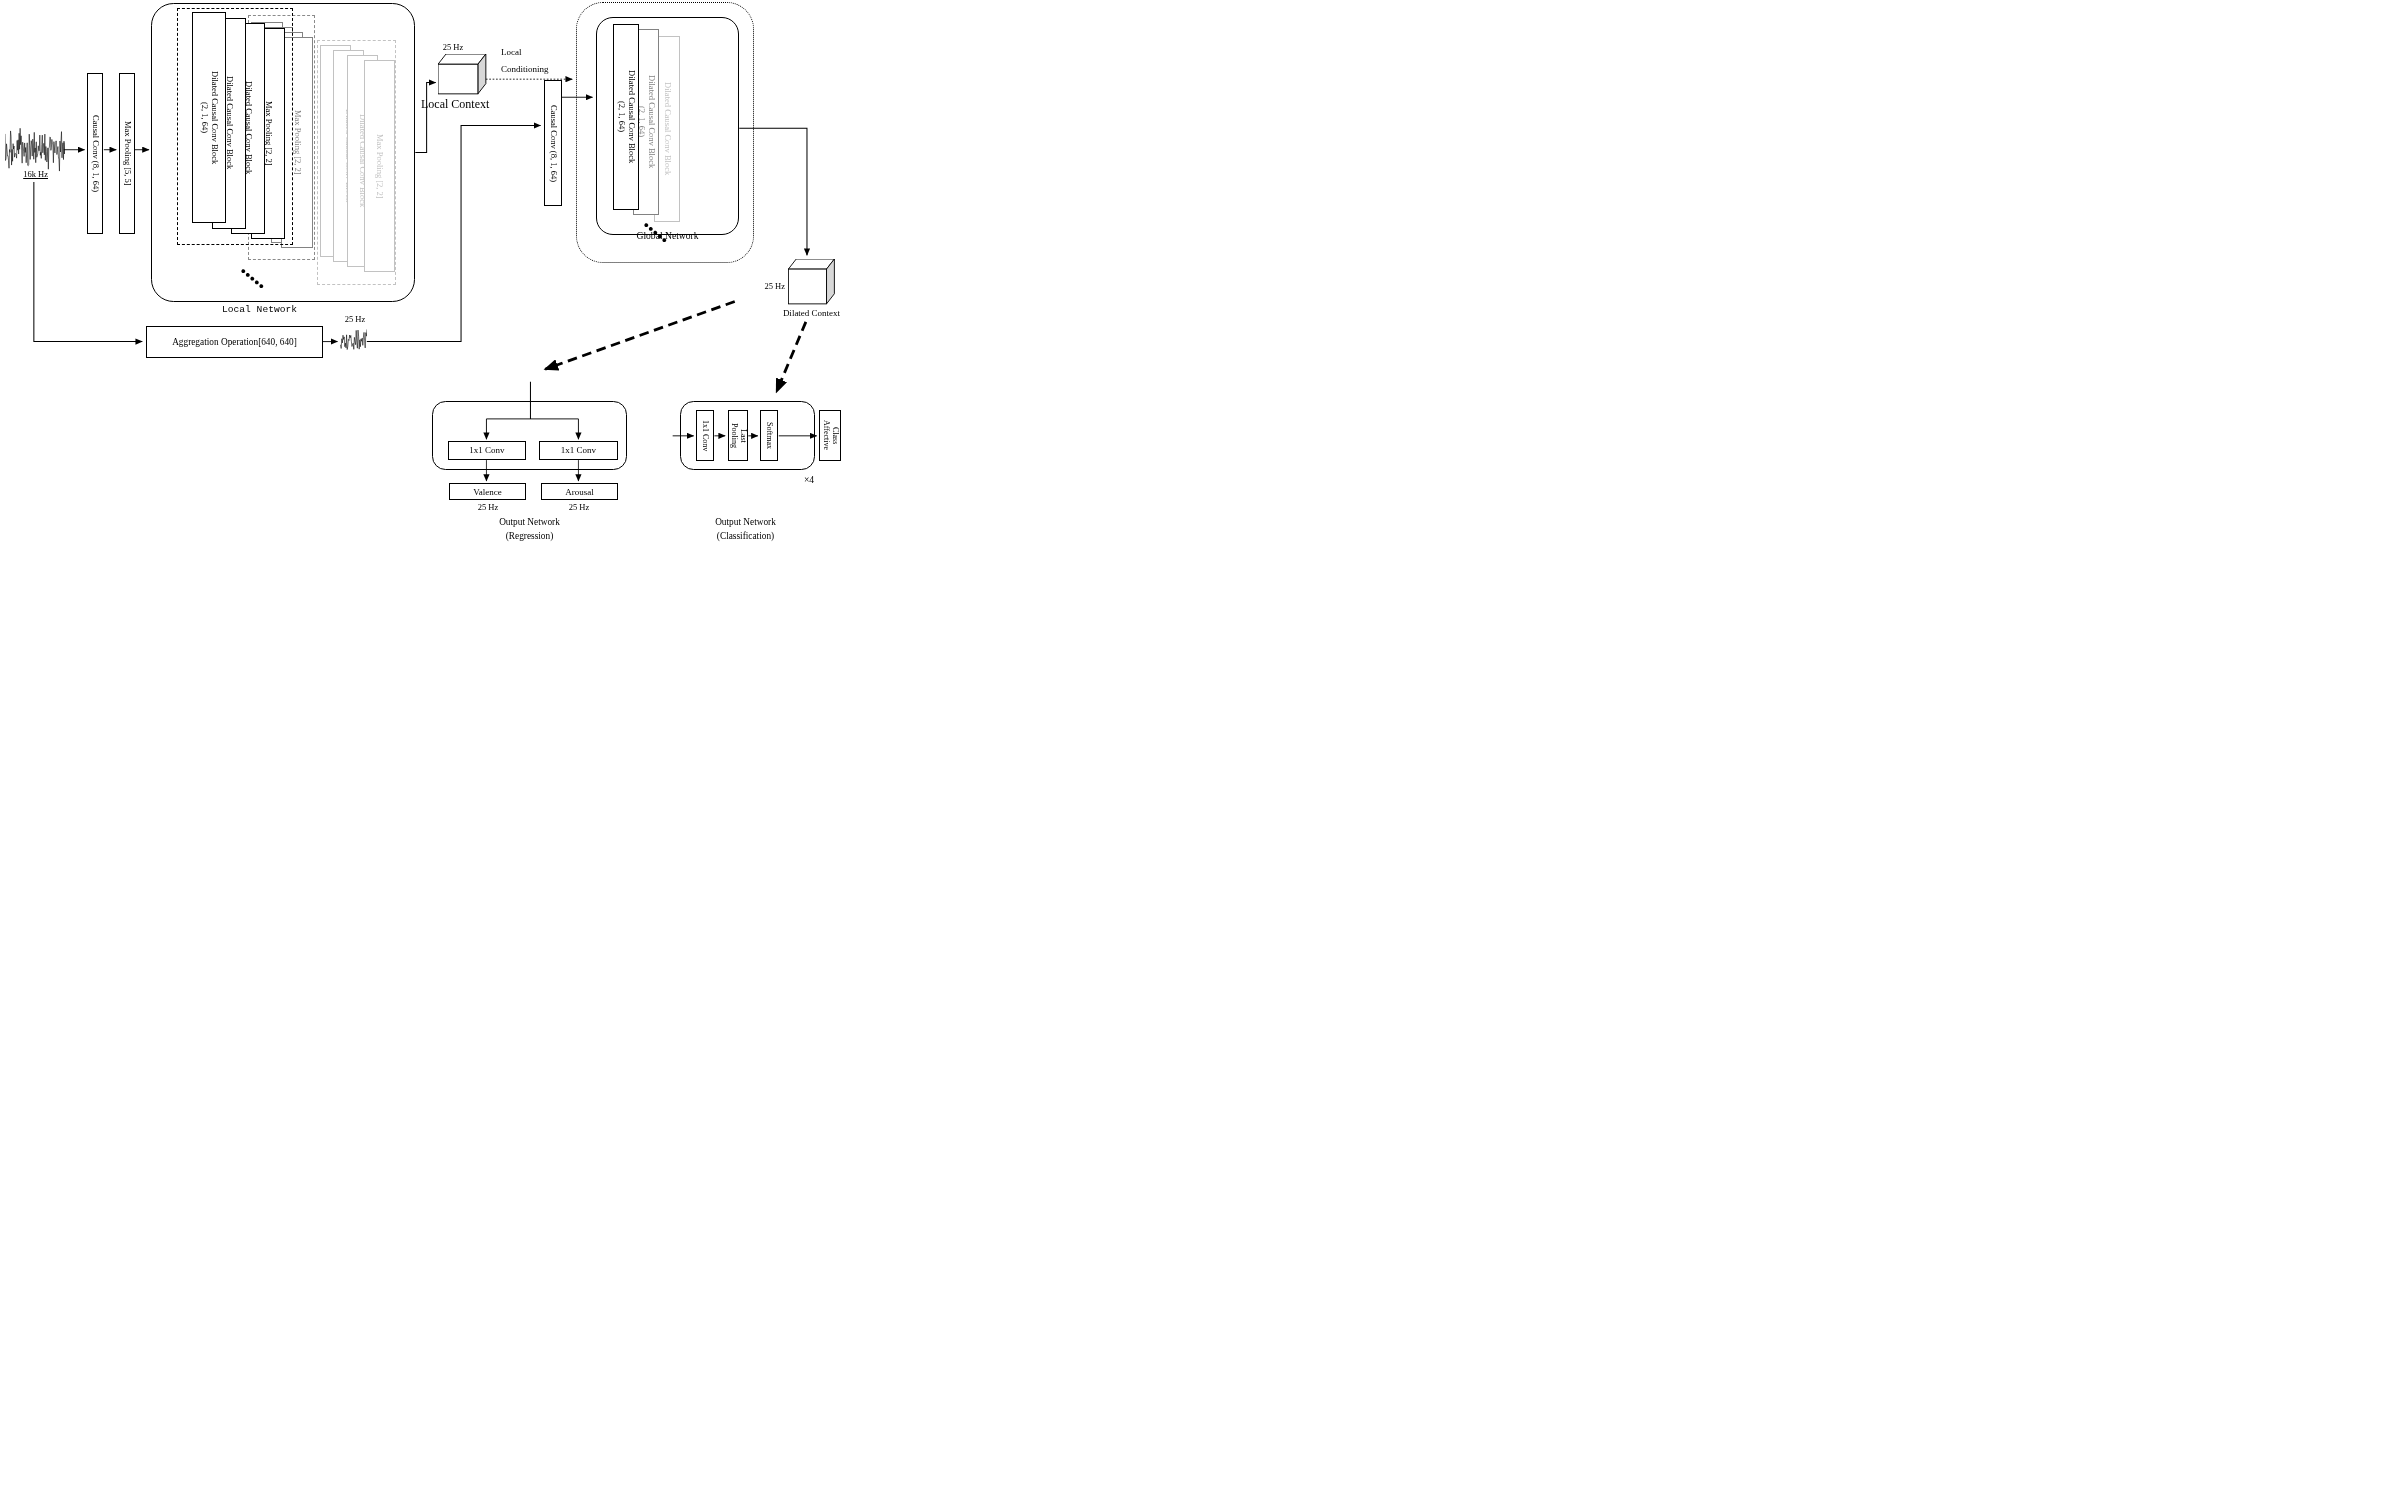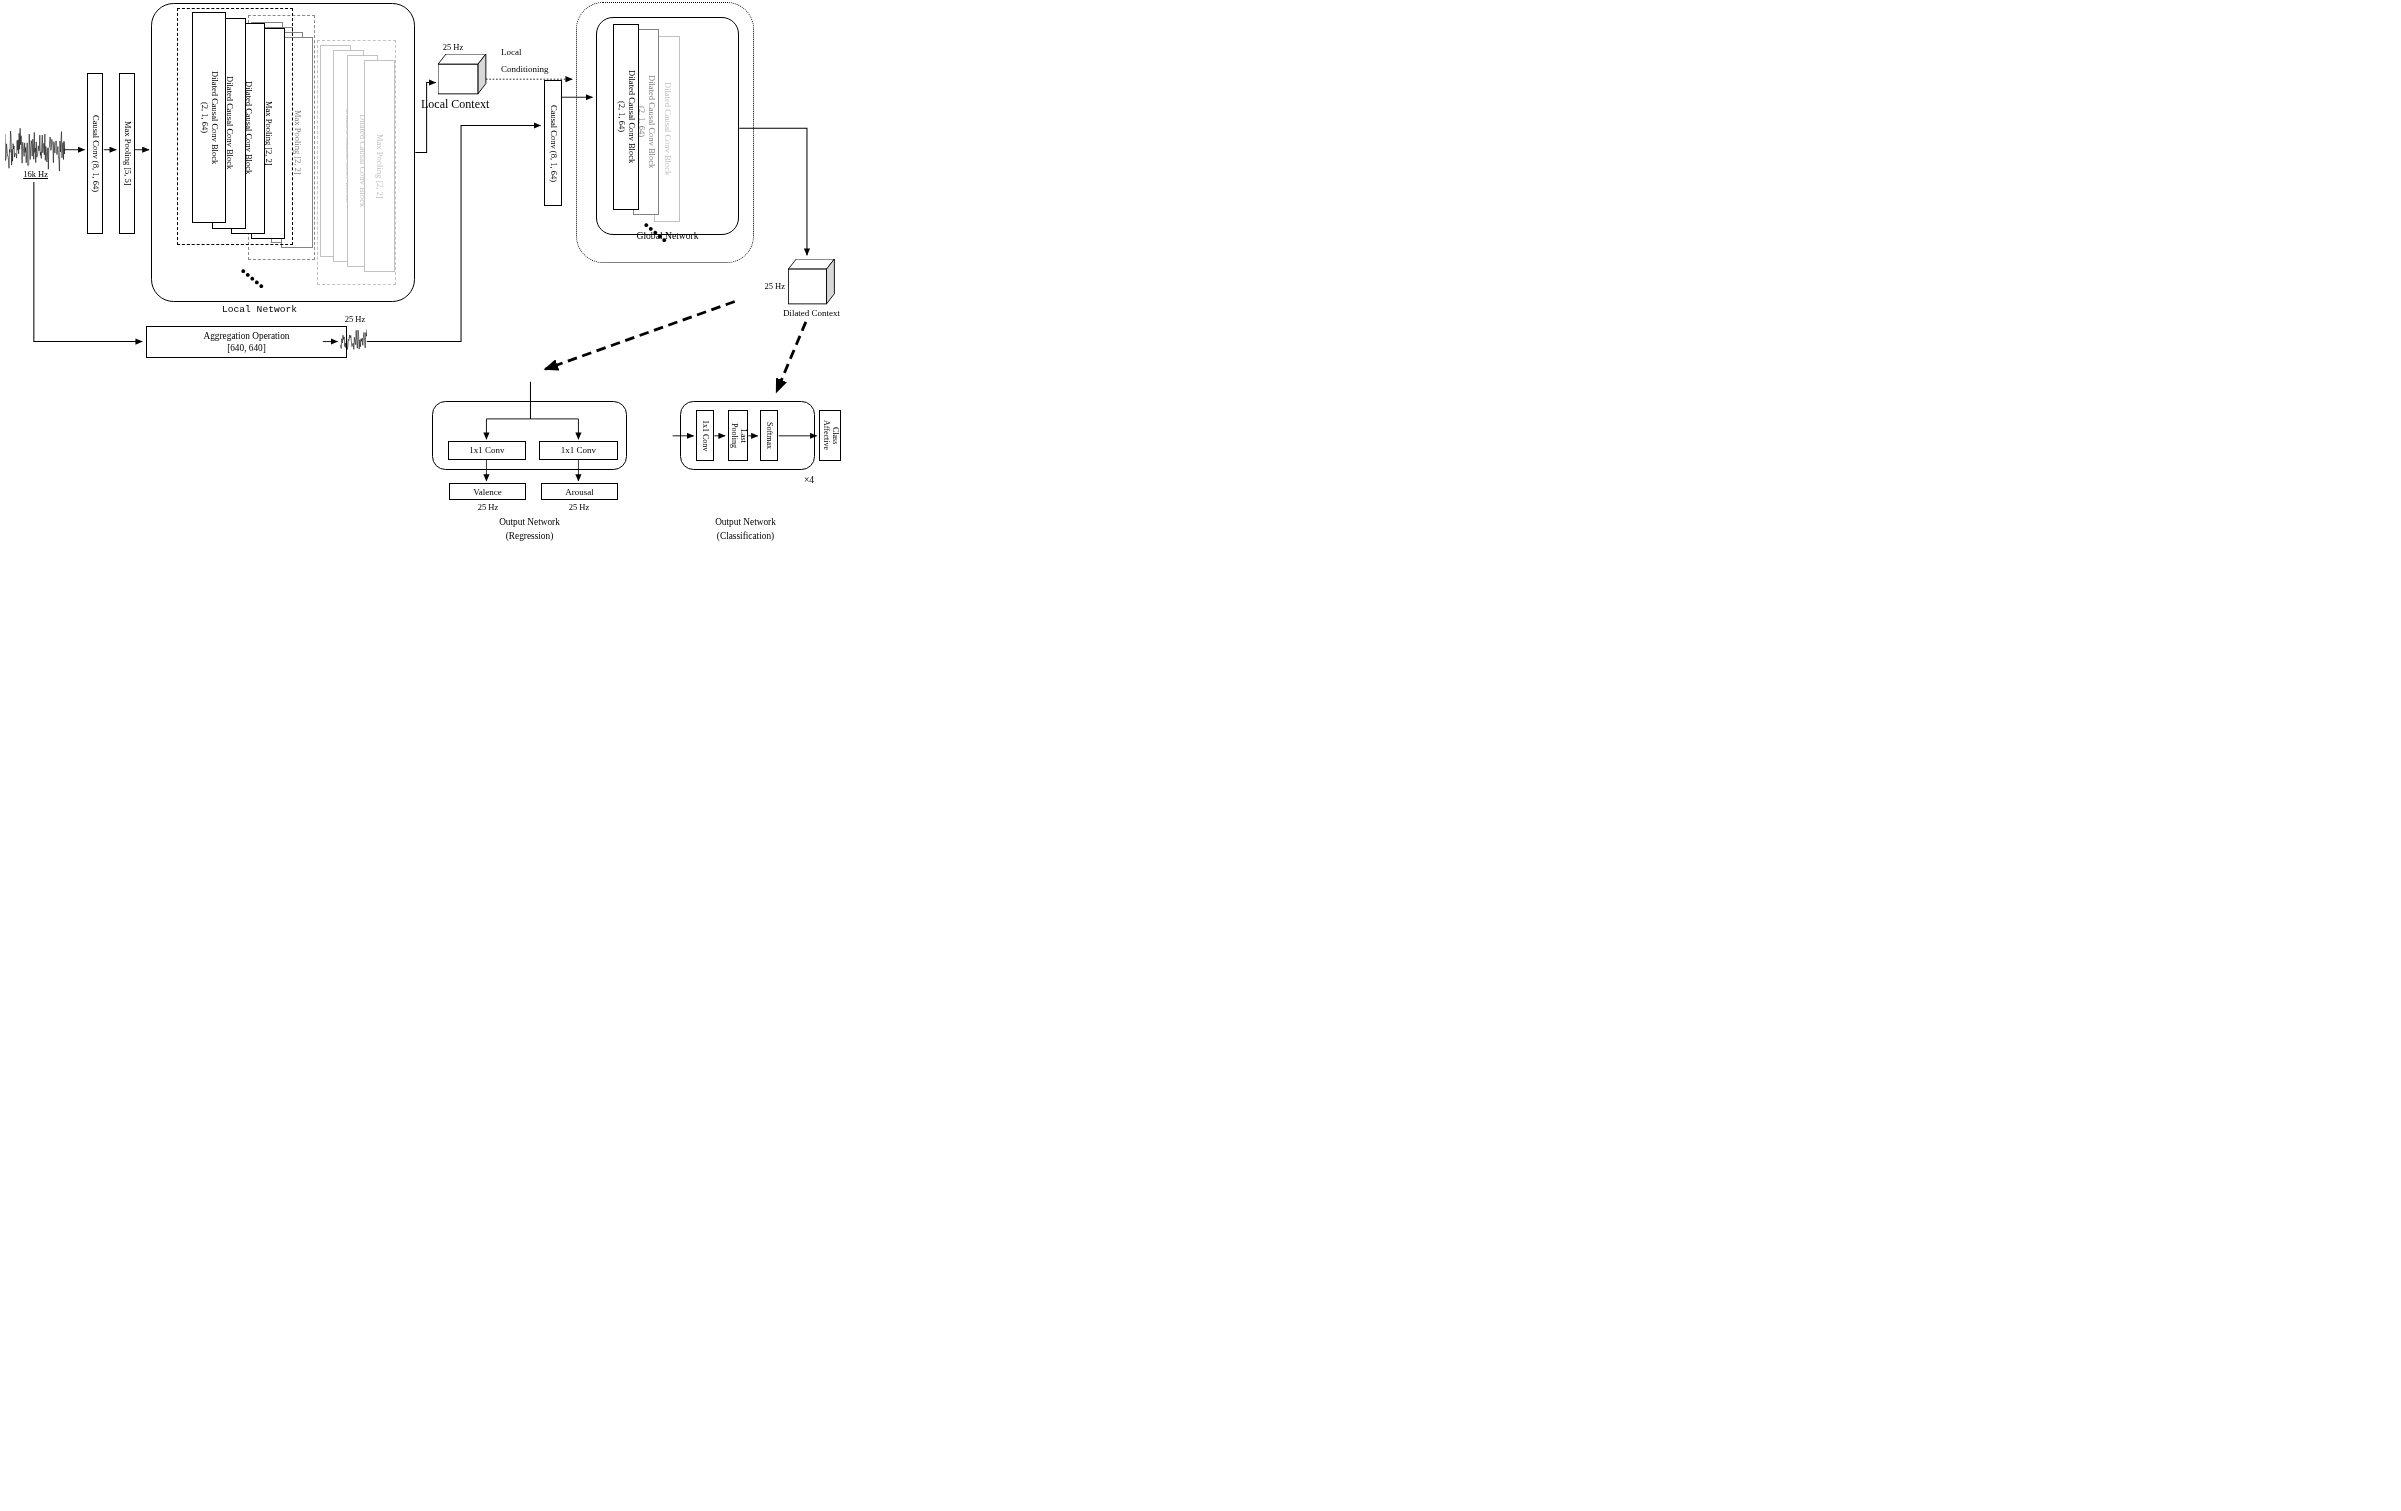--- a/index.html
+++ b/index.html
@@ -127,21 +127,21 @@
   <div class="dots" style="left:647px;top:221px;">●●●●●</div>
 
   <svg class="cube" style="left:788px;top:259px;" width="49" height="46" viewBox="0 0 86 82">
     <polygon points="0,18 14,0 82,0 68,18" fill="#fff" stroke="#000" stroke-width="1.6"></polygon>
     <polygon points="68,18 82,0 82,62 68,80" fill="#d8d8d8" stroke="#000" stroke-width="1.6"></polygon>
     <rect x="0" y="18" width="68" height="62" fill="#fff" stroke="#000" stroke-width="1.6"></rect>
   </svg>
   <div class="lbl" style="left:741px;top:281px;width:44px;text-align:right;font-size:8.5px;">25 Hz</div>
   <div class="lbl" style="left:775px;top:308px;width:73px;font-size:9px;">Dilated Context</div>
 
-  <div class="hbox" style="left:146px;top:326px;width:201px;height:32px;flex-direction:column;line-height:1.3;font-size:9.3px;">
+  <div class="hbox" style="left:146px;top:326px;width:177px;height:32px;flex-direction:row;line-height:1.3;font-size:9.3px;">
     <span>Aggregation Operation</span>
     <span>[640, 640]</span>
   </div>
   <div class="lbl" style="left:333px;top:314px;width:44px;font-size:8.5px;">25 Hz</div>
   <svg class="wave" id="wave25" style="left:340px;top:325px;" width="27" height="33" viewBox="0 0 48 58">
     <polyline id="wave25p" points="0.0,34.7 1.1,35.6 2.1,41.4 3.2,24.1 4.3,31.5 5.3,17.8 6.4,25.3 7.5,20.8 8.5,38.2 9.6,31.9 10.7,40.4 11.7,17.1 12.8,43.3 13.9,37.5 14.9,25.3 16.0,27.2 17.1,17.5 18.1,22.4 19.2,18.3 20.3,29.6 21.3,37.9 22.4,33.5 23.5,32.0 24.5,42.9 25.6,21.6 26.7,29.6 27.7,34.7 28.8,9.3 29.9,30.4 30.9,40.9 32.0,8.7 33.1,19.5 34.1,42.6 35.2,26.1 36.3,38.3 37.3,24.3 38.4,28.5 39.5,22.9 40.5,35.8 41.6,21.3 42.7,12.8 43.7,26.6 44.8,40.4 45.9,13.2 46.9,19.5 48.0,7.4" fill="none" stroke="#000" stroke-width="1"></polyline>
   </svg>
 
   <div class="round" style="left:432px;top:401px;width:195px;height:69px;border-radius:13.5px;"></div>
   <div class="hbox" style="left:448px;top:441px;width:78px;height:18.6px;">

